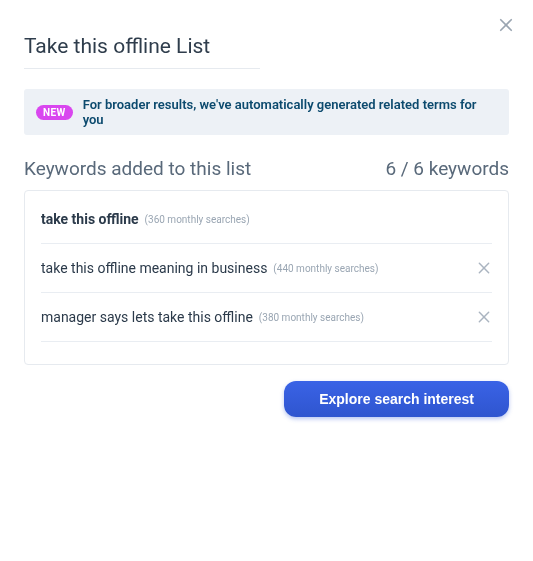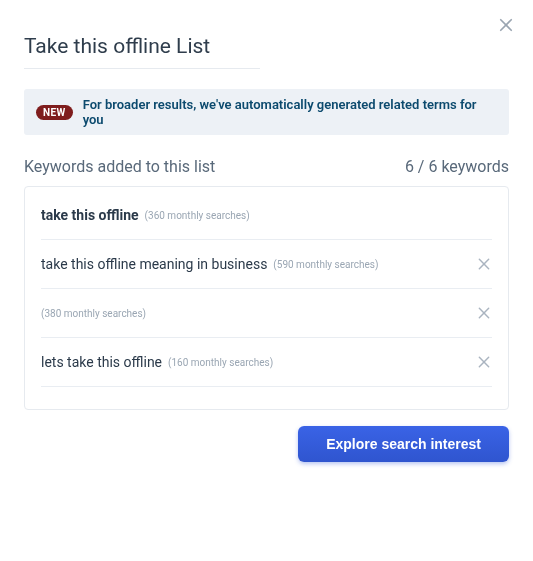--- a/index.html
+++ b/index.html
@@ -40,40 +40,40 @@
   .banner {
     margin-top: 20px;
     background: #edf1f6;
     border-radius: 3px;
     padding: 8px 12px;
     display: flex;
     align-items: center;
     gap: 10px;
   }
   .new-pill {
-    background: #7f1d1d;
+    background: #d946ef;
     color: #fff;
     font-size: 10px;
     font-weight: 700;
     letter-spacing: 0.4px;
     padding: 2px 7px;
     border-radius: 10px;
     text-transform: uppercase;
   }
   .banner-text {
     font-size: 13px;
     font-weight: 600;
     color: #0c4a6e;
   }
   .list-header {
     display: flex;
     justify-content: space-between;
     align-items: baseline;
     margin-top: 22px;
-    font-size: 16px;
+    font-size: 19px;
     color: #59697a;
   }
   .card {
     margin-top: 10px;
     border: 1px solid #e6eaef;
     border-radius: 4px;
     padding: 0 16px 22px 16px;
   }
   .row {
     display: flex;
@@ -102,22 +102,22 @@
   .footer-row {
     display: flex;
     justify-content: flex-end;
     margin-top: 16px;
   }
   .cta {
     background: #3058d6;
     background: linear-gradient(180deg,#3a63e6,#2f55cf);
     color: #fff;
     border: none;
-    border-radius: 6px;
-    padding: 10px 28px;
+    border-radius: 12px;
+    padding: 10px 35px;
     font-size: 14px;
     font-weight: 600;
     cursor: pointer;
     box-shadow: 0 2px 4px rgba(48,88,214,0.35);
   }
 </style>
 </head>
 <body>
 
 <div class="modal">
@@ -142,38 +142,30 @@
   </div>
 
   <div class="card" id="kw-card">
       <div class="row">
         <span class="kw strong">take this offline</span>
         <span class="meta">(360 monthly searches)</span>
         <span class="spacer"></span>
       </div>
       <div class="row">
         <span class="kw">take this offline meaning in business</span>
-        <span class="meta">(590 monthly searches)</span>
+        <span class="meta">(440 monthly searches)</span>
         <span class="spacer"></span>
         <span class="remove-x"><svg viewBox="0 0 24 24" fill="none" stroke="currentColor" stroke-width="2.2" stroke-linecap="round">
             <line x1="5" y1="5" x2="19" y2="19"></line>
             <line x1="19" y1="5" x2="5" y2="19"></line>
           </svg></span>
       </div>
       <div class="row">
+        <span class="kw">manager says lets take this offline</span>
         <span class="meta">(380 monthly searches)</span>
-        <span class="spacer"></span>
-        <span class="remove-x"><svg viewBox="0 0 24 24" fill="none" stroke="currentColor" stroke-width="2.2" stroke-linecap="round">
-            <line x1="5" y1="5" x2="19" y2="19"></line>
-            <line x1="19" y1="5" x2="5" y2="19"></line>
-          </svg></span>
-      </div>
-      <div class="row">
-        <span class="kw">lets take this offline</span>
-        <span class="meta">(160 monthly searches)</span>
         <span class="spacer"></span>
         <span class="remove-x"><svg viewBox="0 0 24 24" fill="none" stroke="currentColor" stroke-width="2.2" stroke-linecap="round">
             <line x1="5" y1="5" x2="19" y2="19"></line>
             <line x1="19" y1="5" x2="5" y2="19"></line>
           </svg></span>
       </div>
     </div>
 
   <div class="footer-row">
     <button class="cta">Explore search interest</button>

